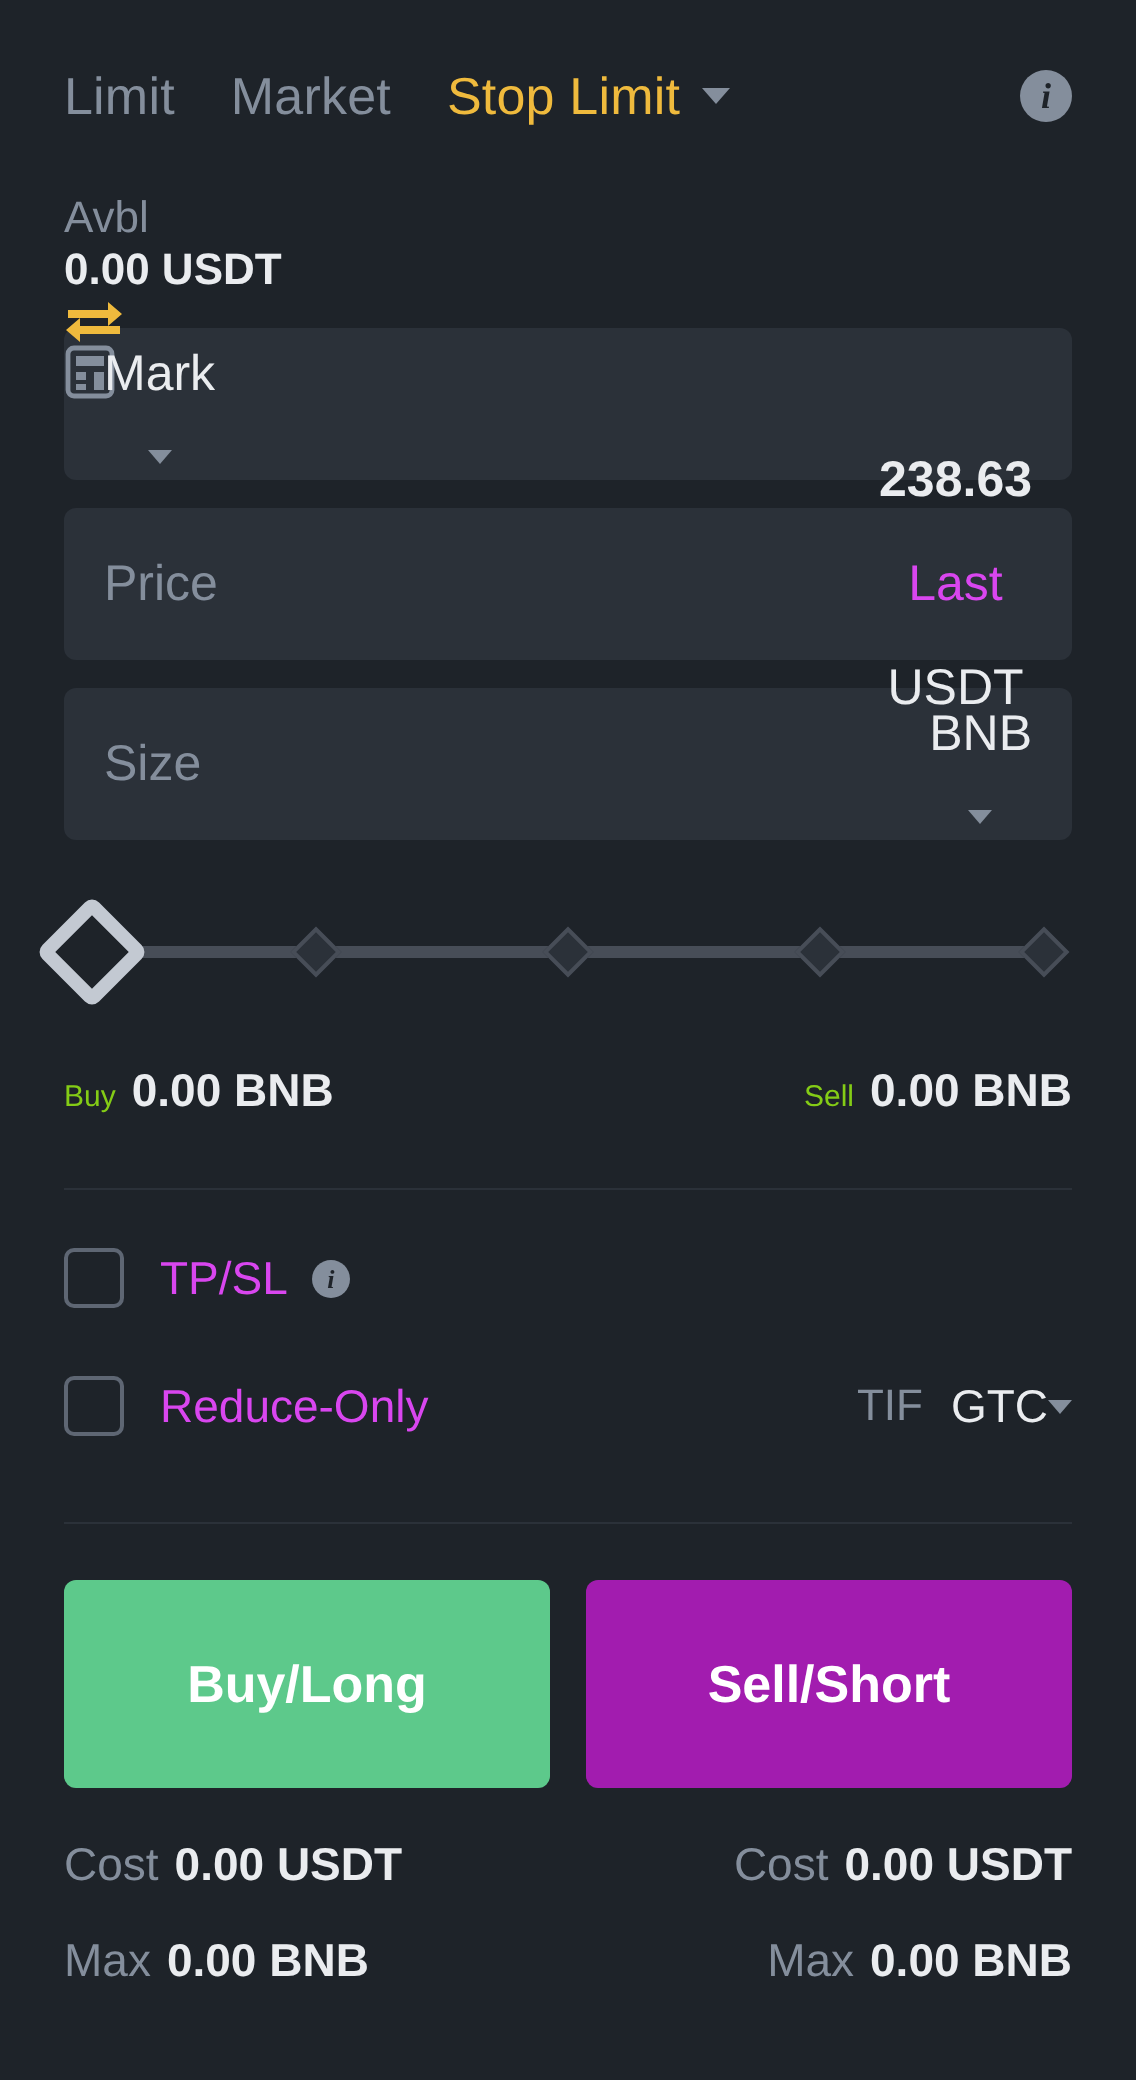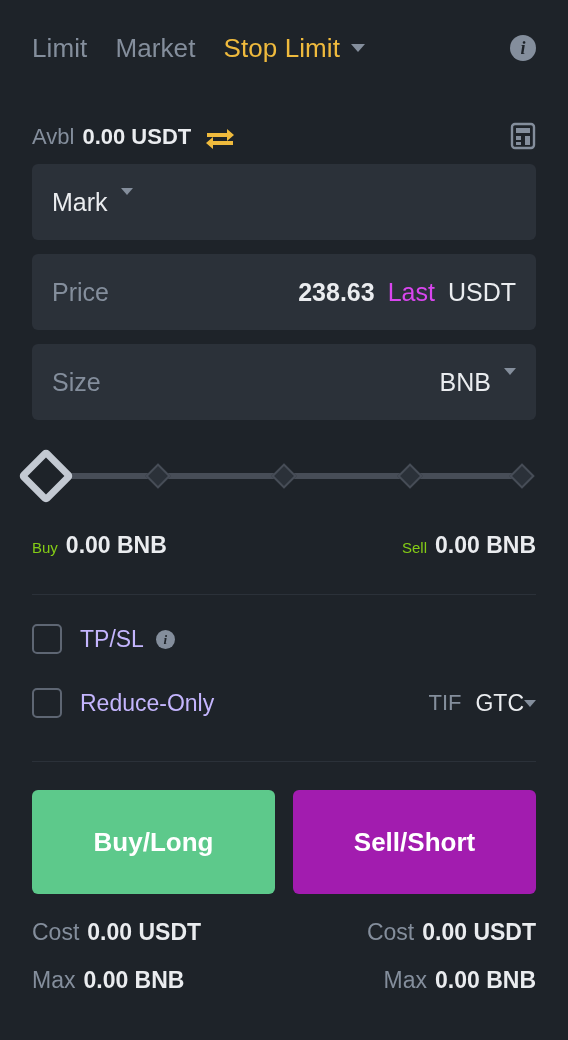--- a/index.html
+++ b/index.html
@@ -69,21 +69,22 @@
   }
   .info-icon.tiny {
     width: 19px; height: 19px;
     font-size: 13px;
   }
 
   
   .avbl-row {
     height: 54px;
     display: flex;
-    align-items: flex-end;
+    align-items: flex-start;
+    flex-direction: column;
   }
   .avbl-label {
     font-size: 22px;
     color: #848E9C;
     margin-right: 8px;
   }
   .avbl-value {
     font-size: 22px;
     color: #EAECEF;
     font-weight: bold;
@@ -104,21 +105,23 @@
     margin-top: 14px;
   }
   .field:first-of-type { margin-top: 22px; }
   .field-placeholder {
     font-size: 25px;
     color: #848E9C;
     flex: 1;
   }
   .field-right {
     display: flex;
-    gap: 13px;
+    align-items: center;
+    gap: 23px;
+    flex-direction: column;
   }
   .field-value {
     font-size: 25px;
     color: #EAECEF;
     font-weight: bold;
   }
   .field-unit {
     font-size: 25px;
     color: #EAECEF;
   }
@@ -189,21 +192,21 @@
     width: 30px; height: 30px;
     border: 2px solid #5E6673;
     border-radius: 5px;
     background: transparent;
     margin-right: 18px;
     flex-shrink: 0;
     cursor: pointer;
   }
   .check-label {
     font-size: 23px;
-    color: #c4b5fd;
+    color: #d946ef;
     margin-right: 12px;
   }
   .check-spacer { flex: 1; }
   .tif-label { font-size: 22px; color: #848E9C; margin-right: 14px; }
   .tif-value { font-size: 23px; color: #EAECEF; }
 
   
   .actions {
     display: flex;
     gap: 18px;

